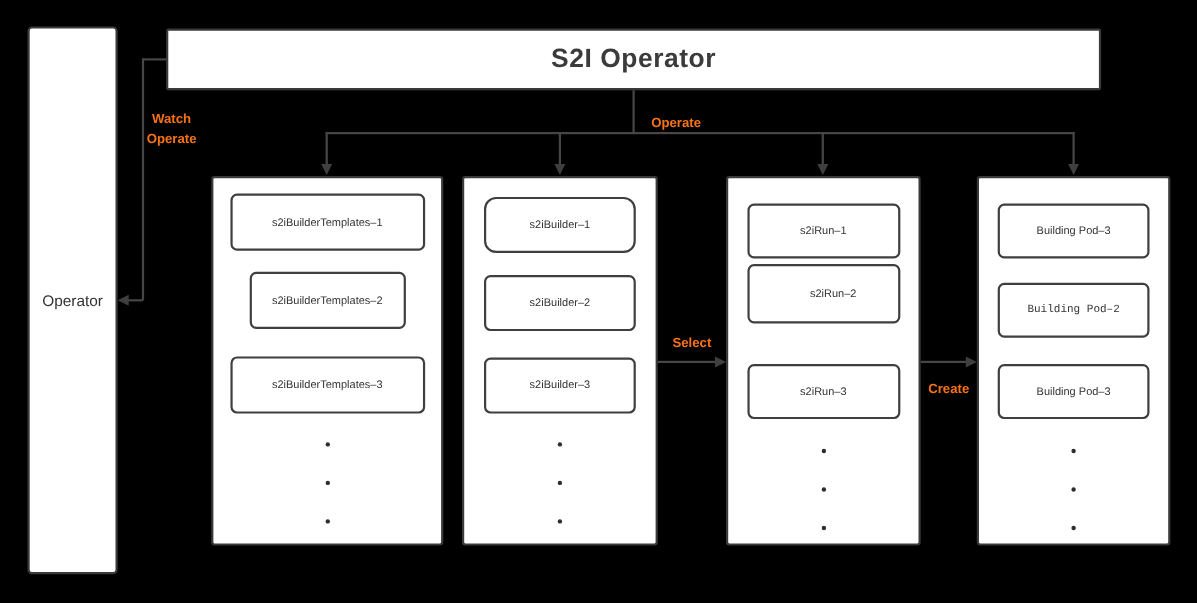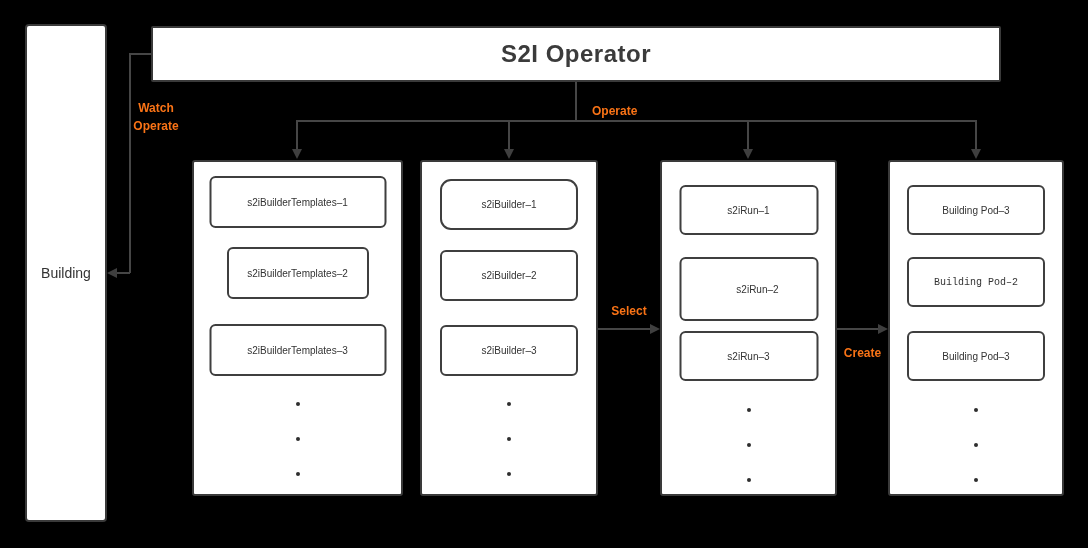--- a/index.html
+++ b/index.html
@@ -66,21 +66,21 @@
 </head>
 <body>
 
 <div class="stage">
 
   <div class="wbox title-box">
     <span class="title-text">S2I Operator</span>
   </div>
 
   <div class="wbox apiserver-box">
-    <span class="apiserver-text">Building</span>
+    <span class="apiserver-text">Operator</span>
   </div>
 
   <div class="line" style="left:130px;top:53px;width:21px;height:2px;"></div>
   <div class="line" style="left:129px;top:53px;width:2px;height:220px;"></div>
   <div class="line" style="left:116px;top:272px;width:14px;height:2px;"></div>
   <div class="arr-left" style="left:107px;top:268px;"></div>
   <div class="elabel" style="left:121px;top:99px;width:70px;">
     <div>Watch</div>
     <div>Operate</div>
   </div>
@@ -122,21 +122,21 @@
       <span class="dot"></span>
     </div>
   </div>
 
   <div class="line" style="left:598px;top:328px;width:53px;height:2px;"></div>
   <div class="arr-right" style="left:650px;top:324px;"></div>
   <div class="elabel" style="left:598px;top:302px;width:62px;">Select</div>
 
   <div class="col col3">
     <div class="node" style="top:23px;width:139px;height:50px;">s2iRun–1</div>
-    <div class="node" style="top:95px;width:139px;height:64px;padding-left:24px;">s2iRun–2</div>
+    <div class="node" style="top:78px;width:139px;height:54px;padding-left:24px;">s2iRun–2</div>
     <div class="node" style="top:169px;width:139px;height:50px;">s2iRun–3</div>
     <div class="dots" style="top:246px;">
       <span class="dot"></span>
       <span class="dot"></span>
       <span class="dot"></span>
     </div>
   </div>
 
   <div class="line" style="left:837px;top:328px;width:42px;height:2px;"></div>
   <div class="arr-right" style="left:878px;top:324px;"></div>

